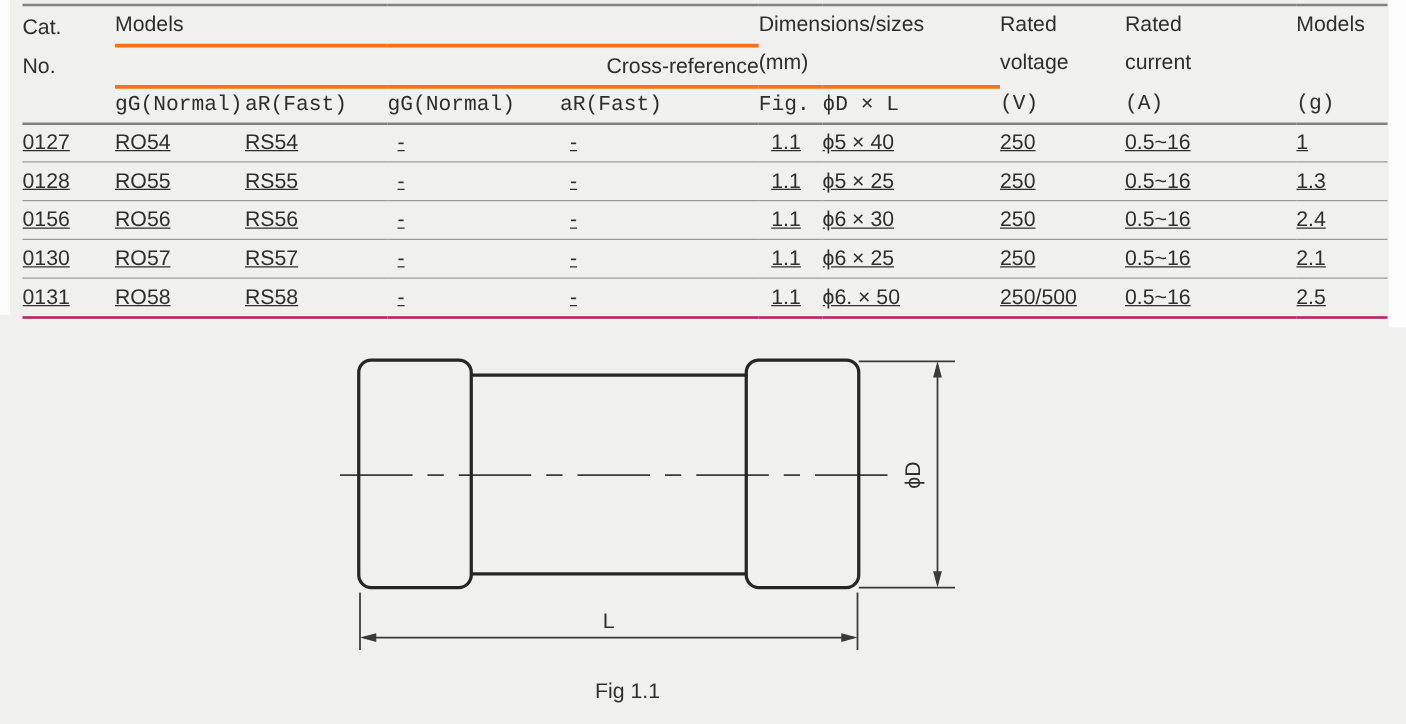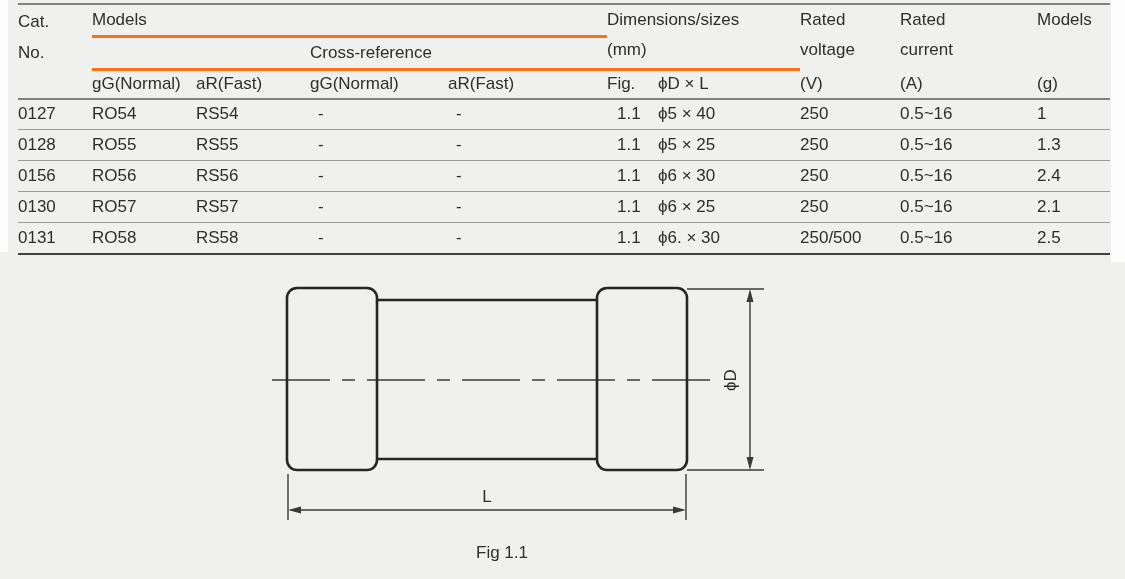--- a/index.html
+++ b/index.html
@@ -20,29 +20,29 @@
   table.spec {
     width: 1092px;
     border-collapse: collapse;
     table-layout: fixed;
     border-top: 2px solid #828282;
     font-size: 17px;
   }
   table.spec td { padding: 0; vertical-align: middle; white-space: nowrap; overflow: hidden; }
   tr.h1 td, tr.h2 td { vertical-align: top; }
   tr.h1 { height: 30px; }
-  tr.h2 { height: 30px; }
-  tr.h3 { height: 29px; }
+  tr.h2 { height: 30px; text-align: right; }
+  tr.h3 { height: 29px; font-family: Liberation Mono, monospace; }
   tbody tr { height: 31px; }
   .two-line span { display: block; line-height: 30px; }
   .cat-cell span { display: block; line-height: 28px; padding-top: 3px; }
   .group-line { border-bottom: 3px solid #f97316; }
   tr.h3 td, td.cat-cell { border-bottom: 2px solid #828282; }
-  tbody td { border-bottom: 1px solid #9a9a9a; }
-  tbody tr:last-child td { border-bottom: 2px solid #404040; }
+  tbody td { border-bottom: 1px solid #9a9a9a; text-decoration: underline; }
+  tbody tr:last-child td { border-bottom: 2px solid #be185d; }
   tbody td:nth-child(4), tbody td:nth-child(5) { padding-left: 8px; }
   tbody td:nth-child(6) { padding-left: 10px; }
   tr.h3 td { vertical-align: middle; }
 
   
   .figure-area { position:absolute; left:250px; top:275px; width:560px; height:300px; }
   .figure-area svg { display:block; }
   text { font-family: "Liberation Sans", sans-serif; fill:#2e2e2e; font-size:17px; }
 </style>
 </head>
@@ -157,21 +157,21 @@
         <td>0.5~16</td>
         <td>2.1</td>
       </tr>
       <tr>
         <td>0131</td>
         <td>RO58</td>
         <td>RS58</td>
         <td>-</td>
         <td>-</td>
         <td>1.1</td>
-        <td>ϕ6. × 30</td>
+        <td>ϕ6. × 50</td>
         <td>250/500</td>
         <td>0.5~16</td>
         <td>2.5</td>
       </tr>
     </tbody>
   </table>
 </div>
 
 <div class="figure-area">
   <svg width="560" height="300" viewBox="0 0 560 300">

